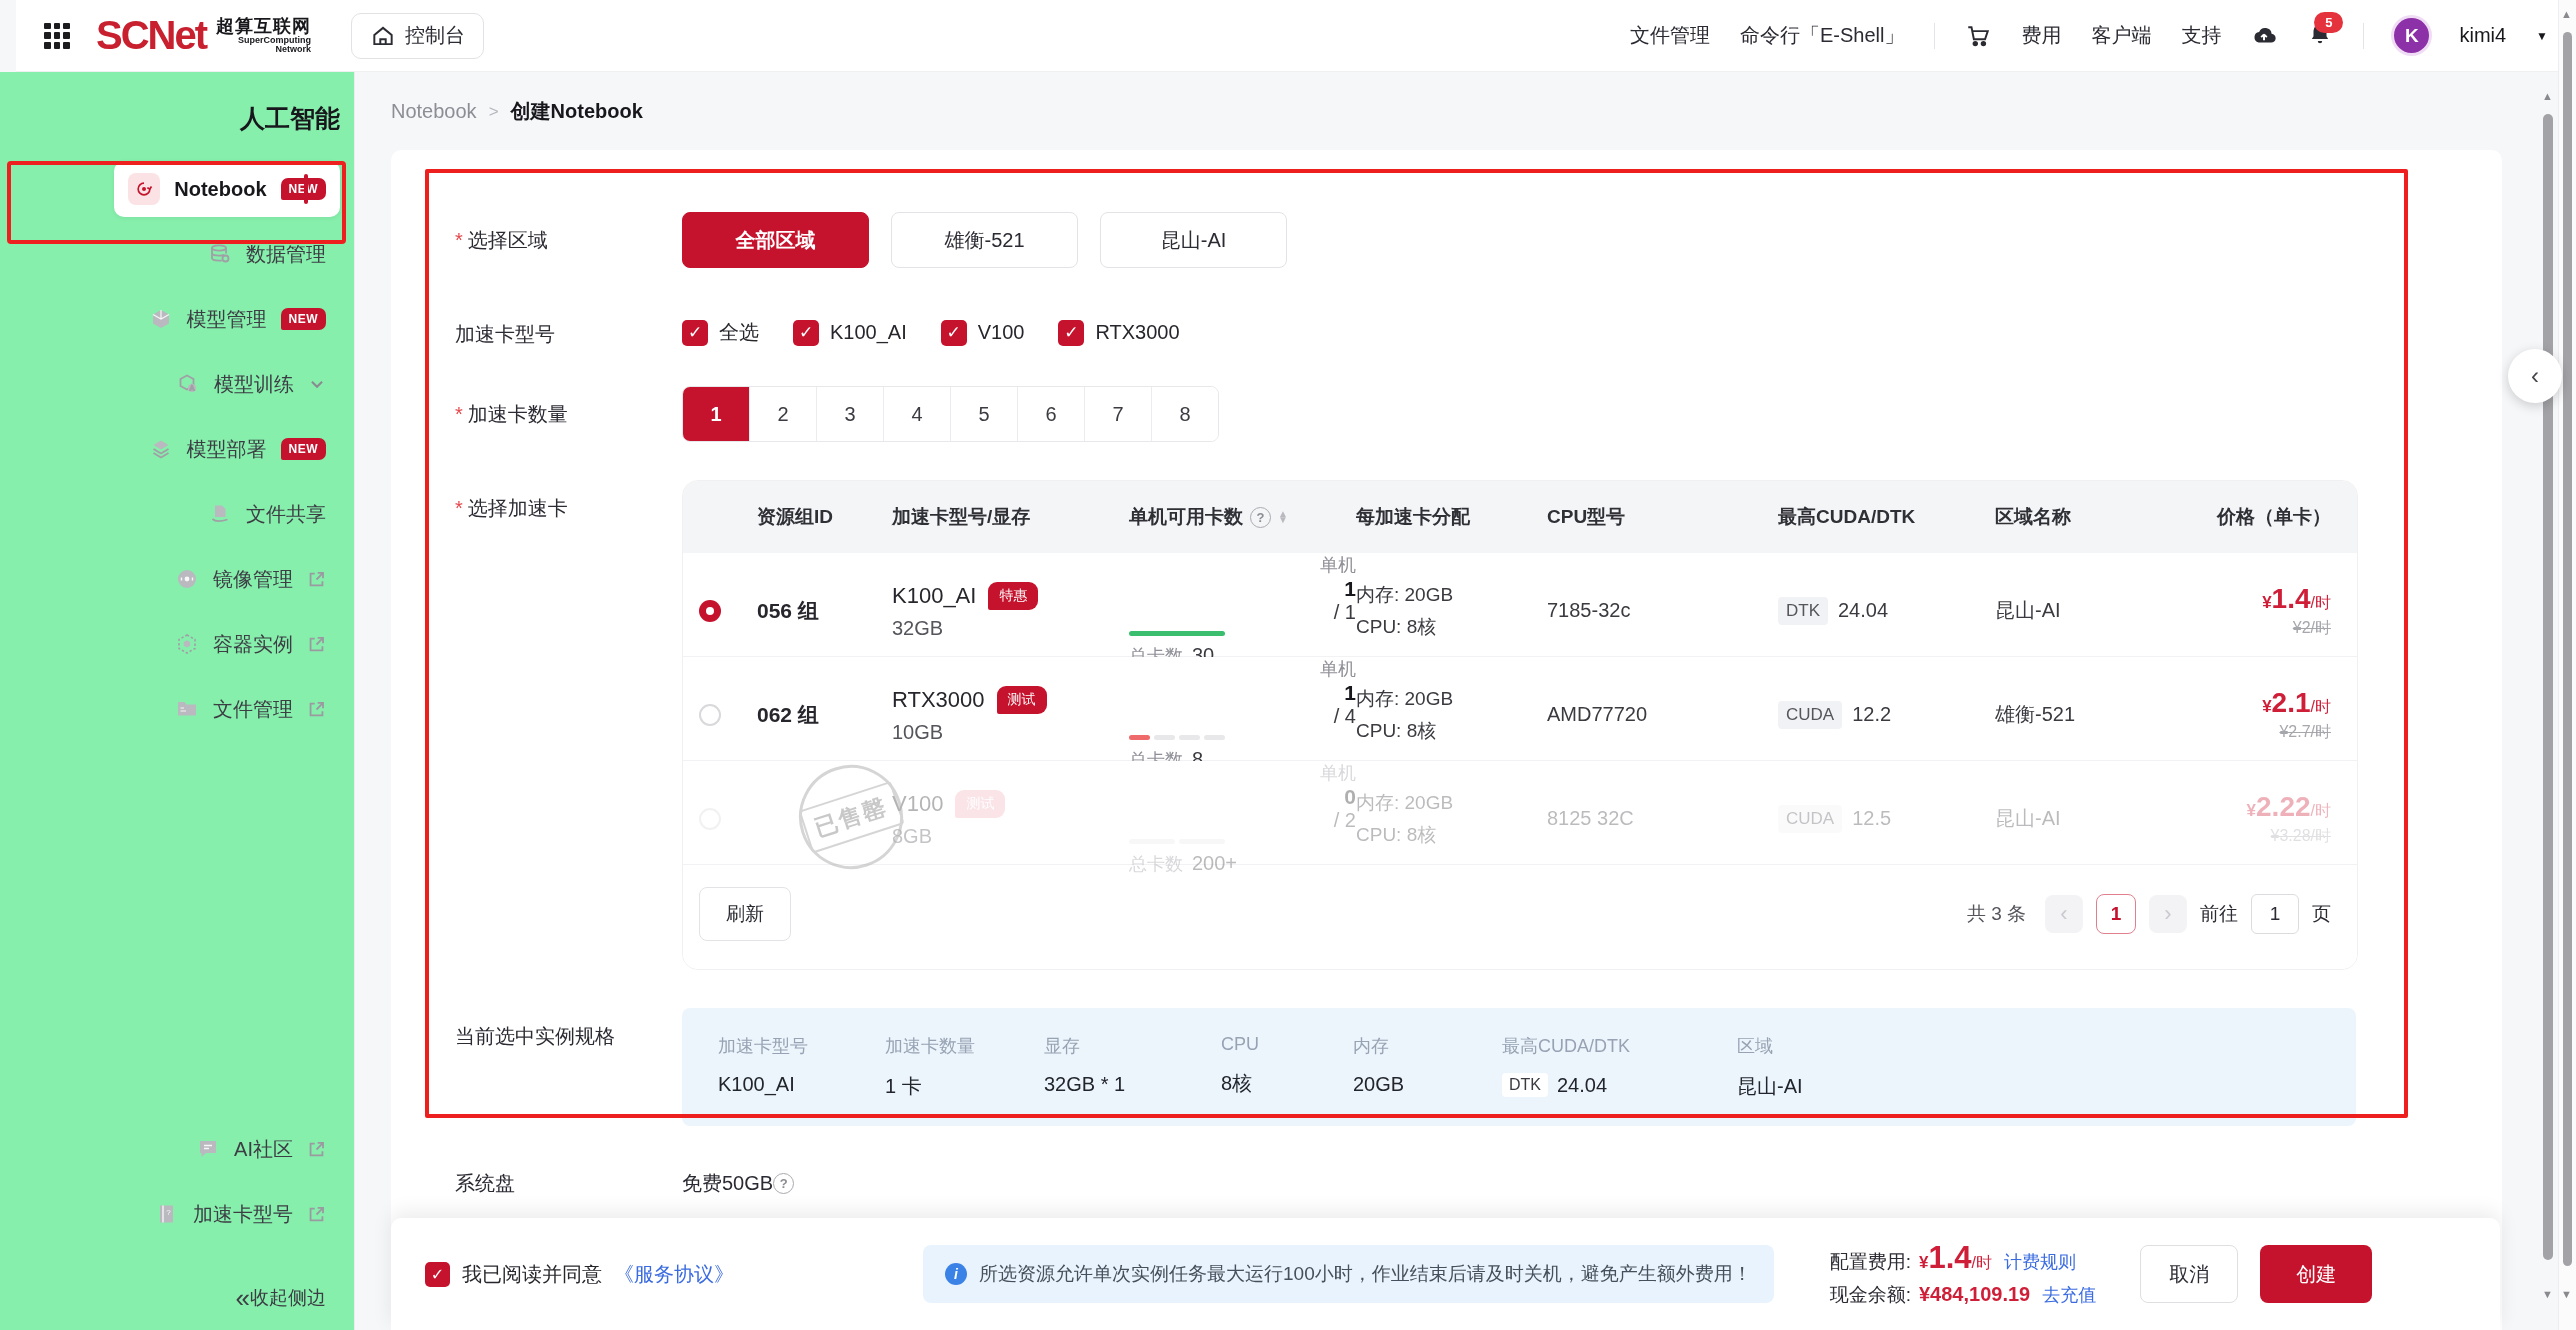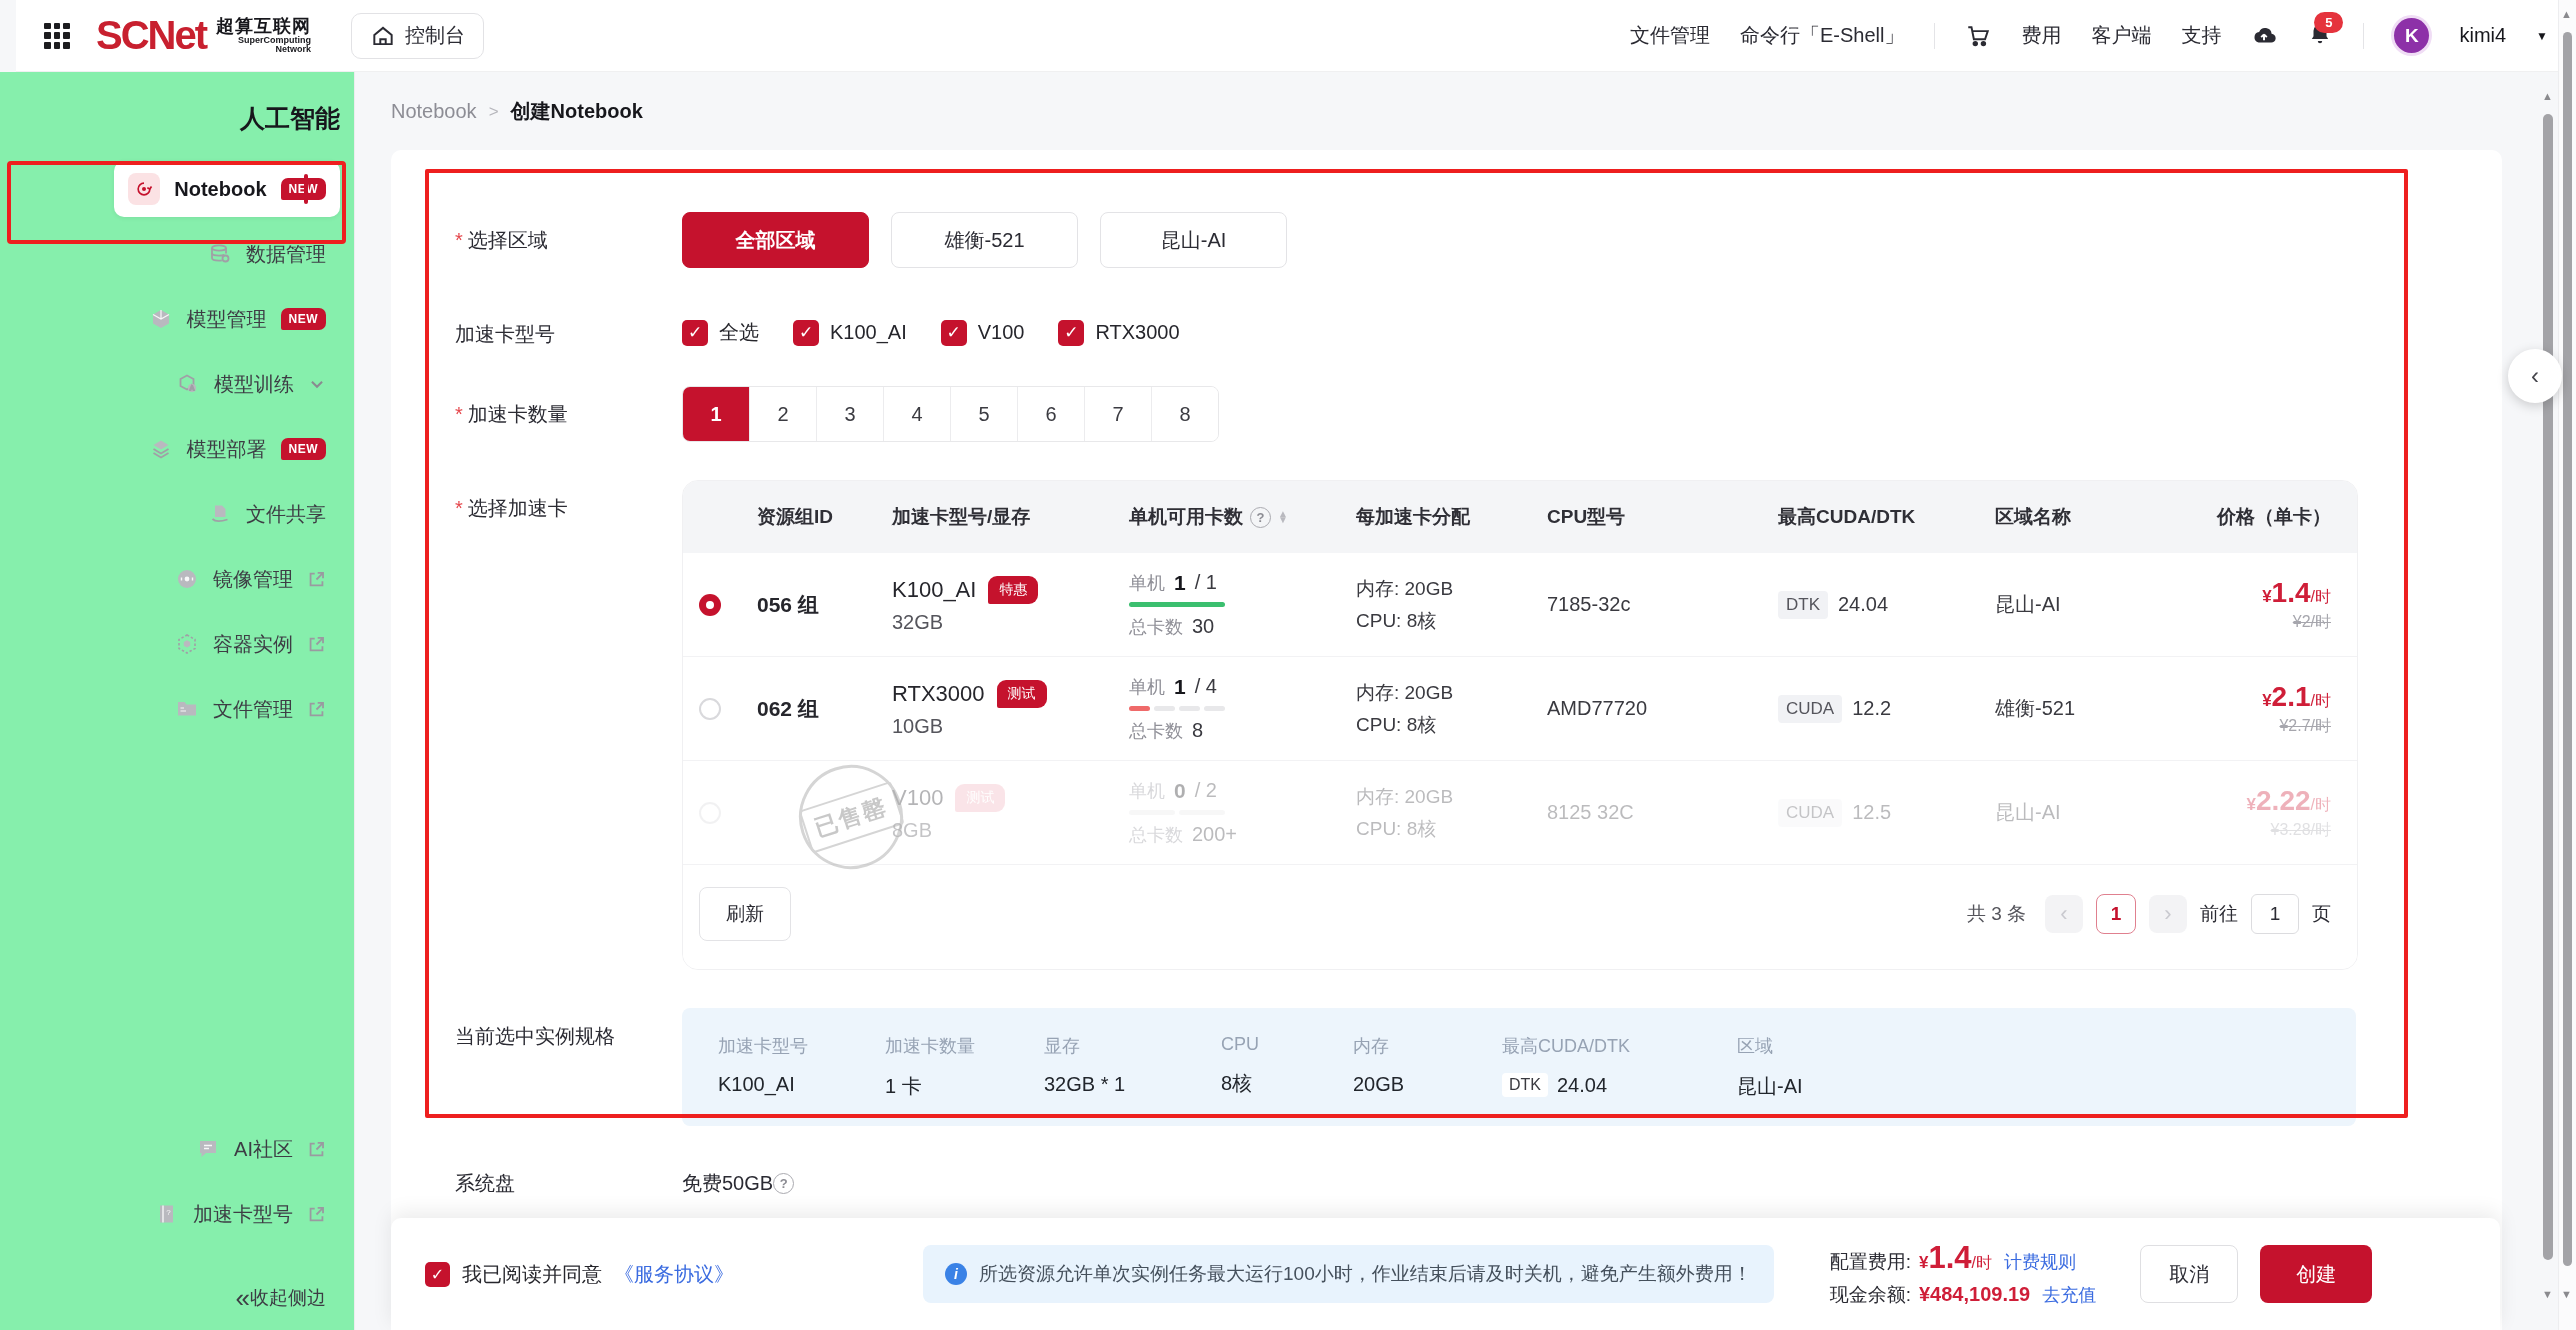--- a/index.html
+++ b/index.html
@@ -76,21 +76,21 @@
   .tbody-row{height:104px;border-bottom:1px solid #f2f2f4;position:relative;background:#fff;}
   .radio{width:22px;height:22px;border-radius:50%;border:2px solid #d9d9dc;background:#fff;box-sizing:border-box;cursor:pointer;}
   .radio.on{border:none;background:#c5122d;position:relative;}
   .radio.on::after{content:"";position:absolute;inset:7px;background:#fff;border-radius:50%;}
   .cell-id{font-size:21px;font-weight:700;color:#26262c;}
   .mline{display:flex;align-items:center;gap:12px;}
   .mname{font-size:22px;color:#26262c;}
   .tag-badge{background:#c5122d;color:#fff;font-size:14px;padding:5px 11px;border-radius:9px 9px 9px 2px;}
   .tag-badge.soft{background:#f3b3bd;}
   .vram{font-size:20px;color:#55555c;margin-top:7px;}
-  .avail-top{display:flex;align-items:flex-start;gap:9px;}
+  .avail-top{display:flex;align-items:flex-end;flex-direction:column;}
   .dimlab{font-size:18px;color:#8f8f97;}
   .avail-used{font-size:21px;font-weight:700;color:#17171c;}
   .avail-rest{font-size:20px;color:#3a3a40;}
   .bar{display:flex;gap:4px;margin:7px 0 8px 0;width:96px;}
   .bar i{height:5px;border-radius:3px;flex:1;background:#e8e8ea;}
   .bar.full i{background:#3bbf6f;}
   .bar .hot{background:#ef6a6a;}
   .avail-bot{display:flex;align-items:baseline;gap:9px;}
   .avail-total{font-size:20px;color:#3a3a40;}
   .alloc{font-size:19px;color:#3a3a40;line-height:1.65;}

